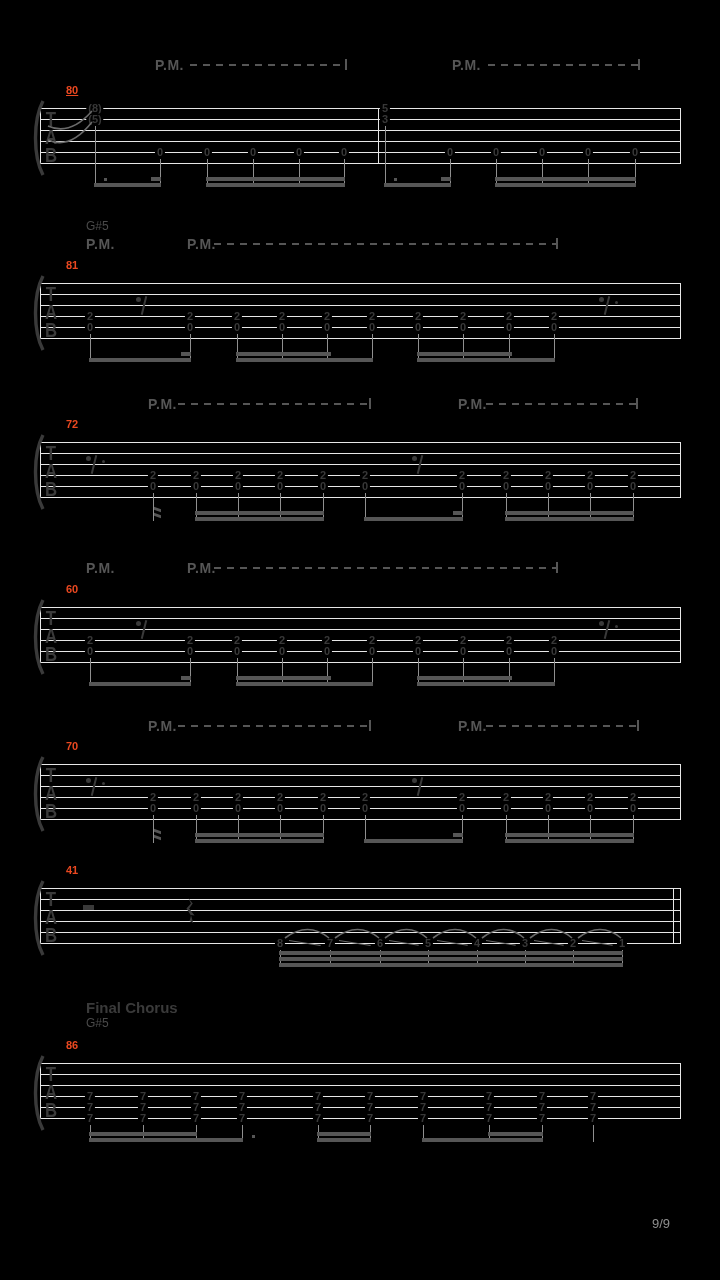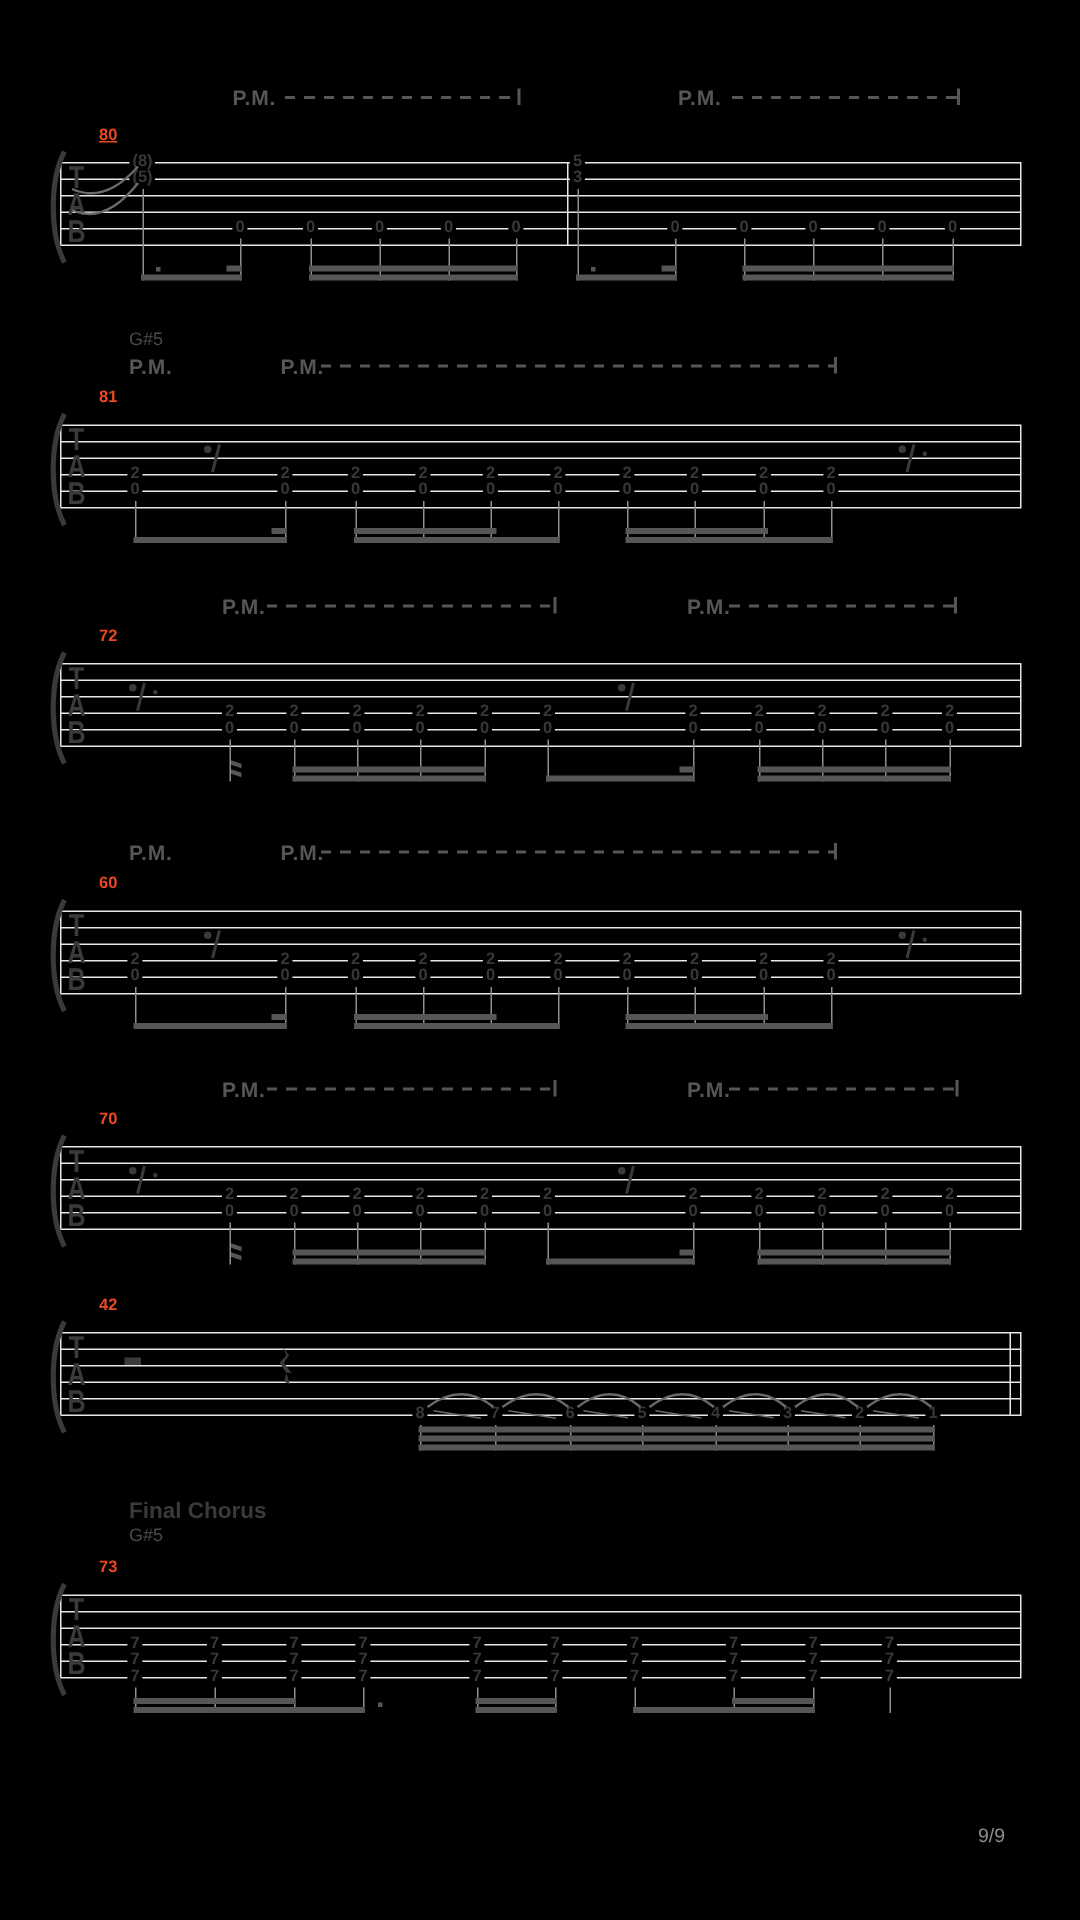--- a/index.html
+++ b/index.html
@@ -379,21 +379,21 @@
     <div class="staff-line" style="left: 40px; top: 943px; width: 640px;"></div>
     <div class="barline" style="left: 40px; top: 888px; height: 56px;"></div>
     <div class="barline" style="left: 680px; top: 888px; height: 56px;"></div>
     <div class="barline" style="left: 673px; top: 888px; height: 56px;"></div>
     <svg width="18" height="80" style="left: 28px; top: 878px;">
       <path d="M15 3 C5 22 5 58 15 77" fill="none" stroke="#3a3a3a" stroke-width="3.4"></path>
     </svg>
     <div class="tabletter" style="left: 51px; top: 890px;">T</div>
     <div class="tabletter" style="left: 51px; top: 908px;">A</div>
     <div class="tabletter" style="left: 51px; top: 926px;">B</div>
-    <div class="mlabel" style="left: 66px; top: 864px;">42</div>
+    <div class="mlabel" style="left: 66px; top: 864px;">41</div>
     <div class="num" style="left: 280px; top: 943px;">8</div>
     <div class="stem" style="left: 280px; top: 950px; height: 17px;"></div>
     <div class="num" style="left: 330px; top: 943px;">7</div>
     <div class="stem" style="left: 330px; top: 950px; height: 17px;"></div>
     <div class="num" style="left: 380px; top: 943px;">6</div>
     <div class="stem" style="left: 380px; top: 950px; height: 17px;"></div>
     <div class="num" style="left: 428px; top: 943px;">5</div>
     <div class="stem" style="left: 428px; top: 950px; height: 17px;"></div>
     <div class="num" style="left: 477px; top: 943px;">4</div>
     <div class="stem" style="left: 477px; top: 950px; height: 17px;"></div>
@@ -443,21 +443,21 @@
     <div class="staff-line" style="left: 40px; top: 1107px; width: 640px;"></div>
     <div class="staff-line" style="left: 40px; top: 1118px; width: 640px;"></div>
     <div class="barline" style="left: 40px; top: 1063px; height: 56px;"></div>
     <div class="barline" style="left: 680px; top: 1063px; height: 56px;"></div>
     <svg width="18" height="80" style="left: 28px; top: 1053px;">
       <path d="M15 3 C5 22 5 58 15 77" fill="none" stroke="#3a3a3a" stroke-width="3.4"></path>
     </svg>
     <div class="tabletter" style="left: 51px; top: 1065px;">T</div>
     <div class="tabletter" style="left: 51px; top: 1083px;">A</div>
     <div class="tabletter" style="left: 51px; top: 1101px;">B</div>
-    <div class="mlabel" style="left: 66px; top: 1039px;">73</div>
+    <div class="mlabel" style="left: 66px; top: 1039px;">86</div>
     <div class="section" style="left: 86px; top: 999px;">Final Chorus</div>
     <div class="chord" style="left: 86px; top: 1016px;">G#5</div>
     <div class="num" style="left: 90px; top: 1096px;">7</div>
     <div class="num" style="left: 90px; top: 1107px;">7</div>
     <div class="num" style="left: 90px; top: 1118px;">7</div>
     <div class="stem" style="left: 90px; top: 1125px; height: 17px;"></div>
     <div class="num" style="left: 143px; top: 1096px;">7</div>
     <div class="num" style="left: 143px; top: 1107px;">7</div>
     <div class="num" style="left: 143px; top: 1118px;">7</div>
     <div class="stem" style="left: 143px; top: 1125px; height: 17px;"></div>

